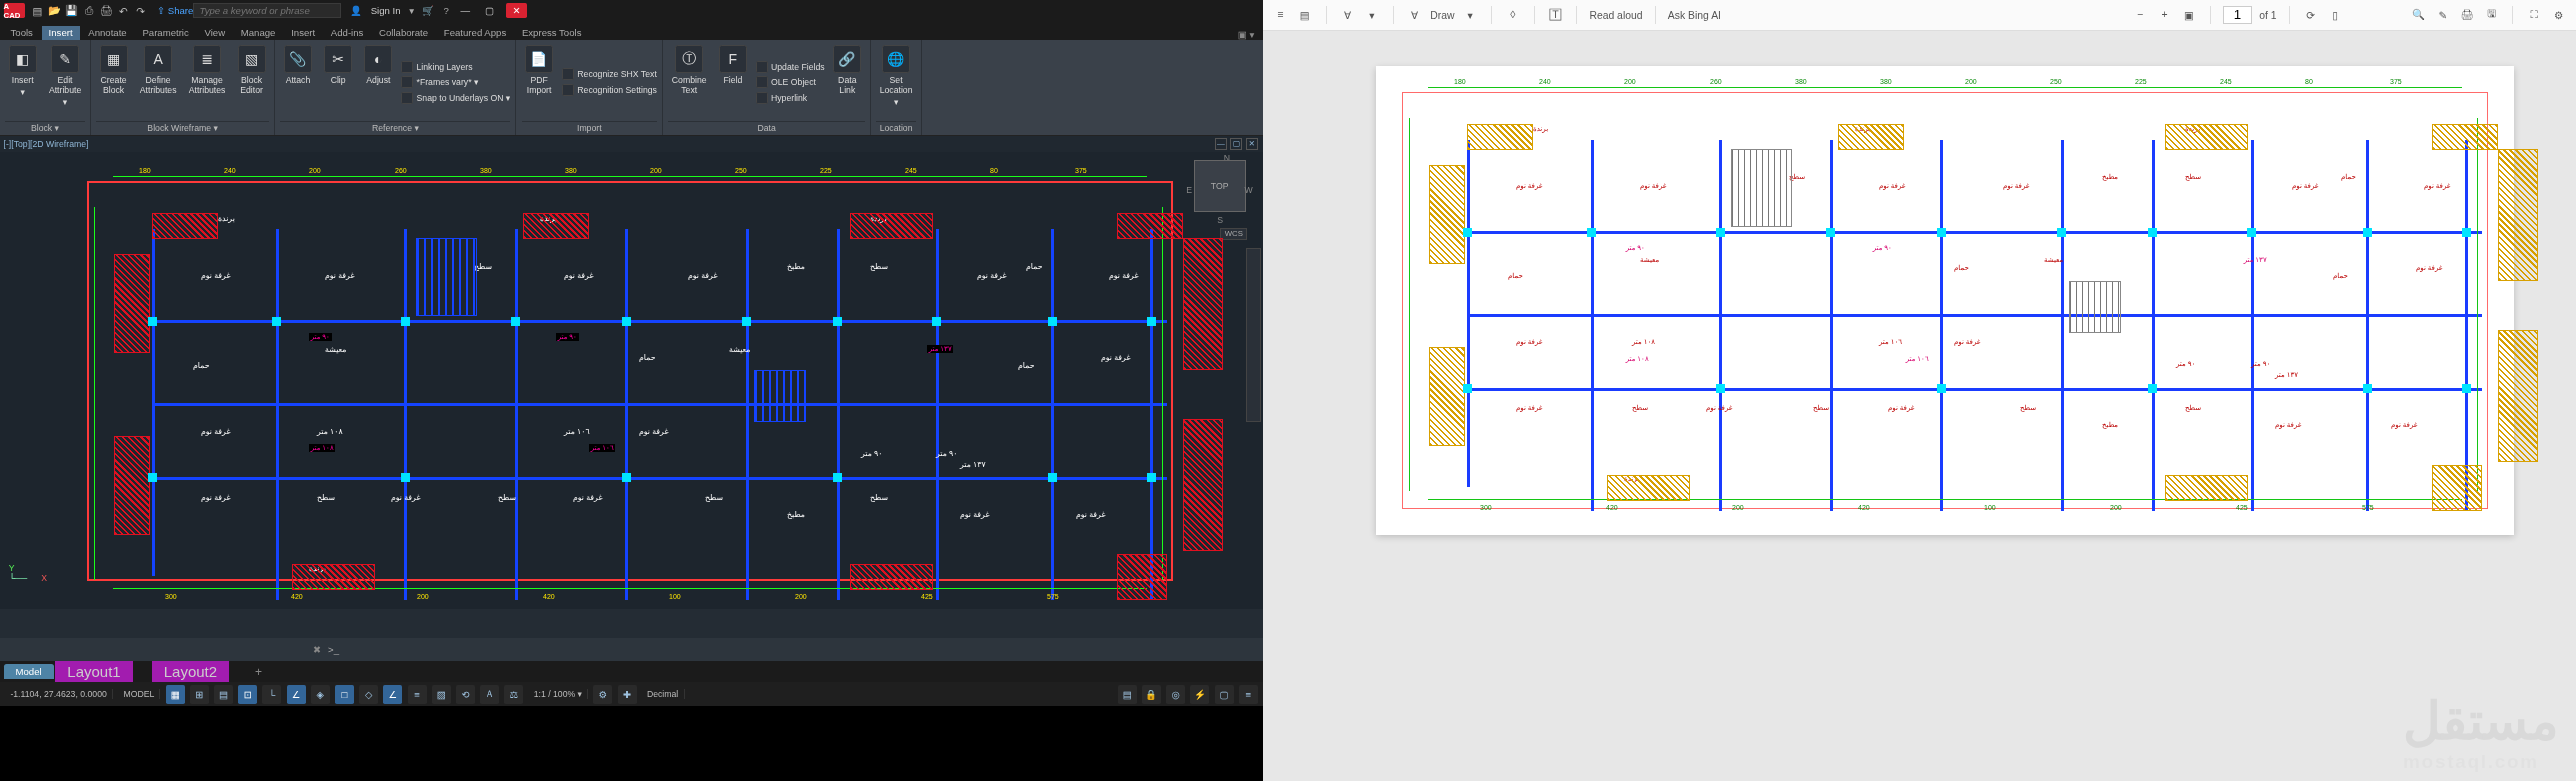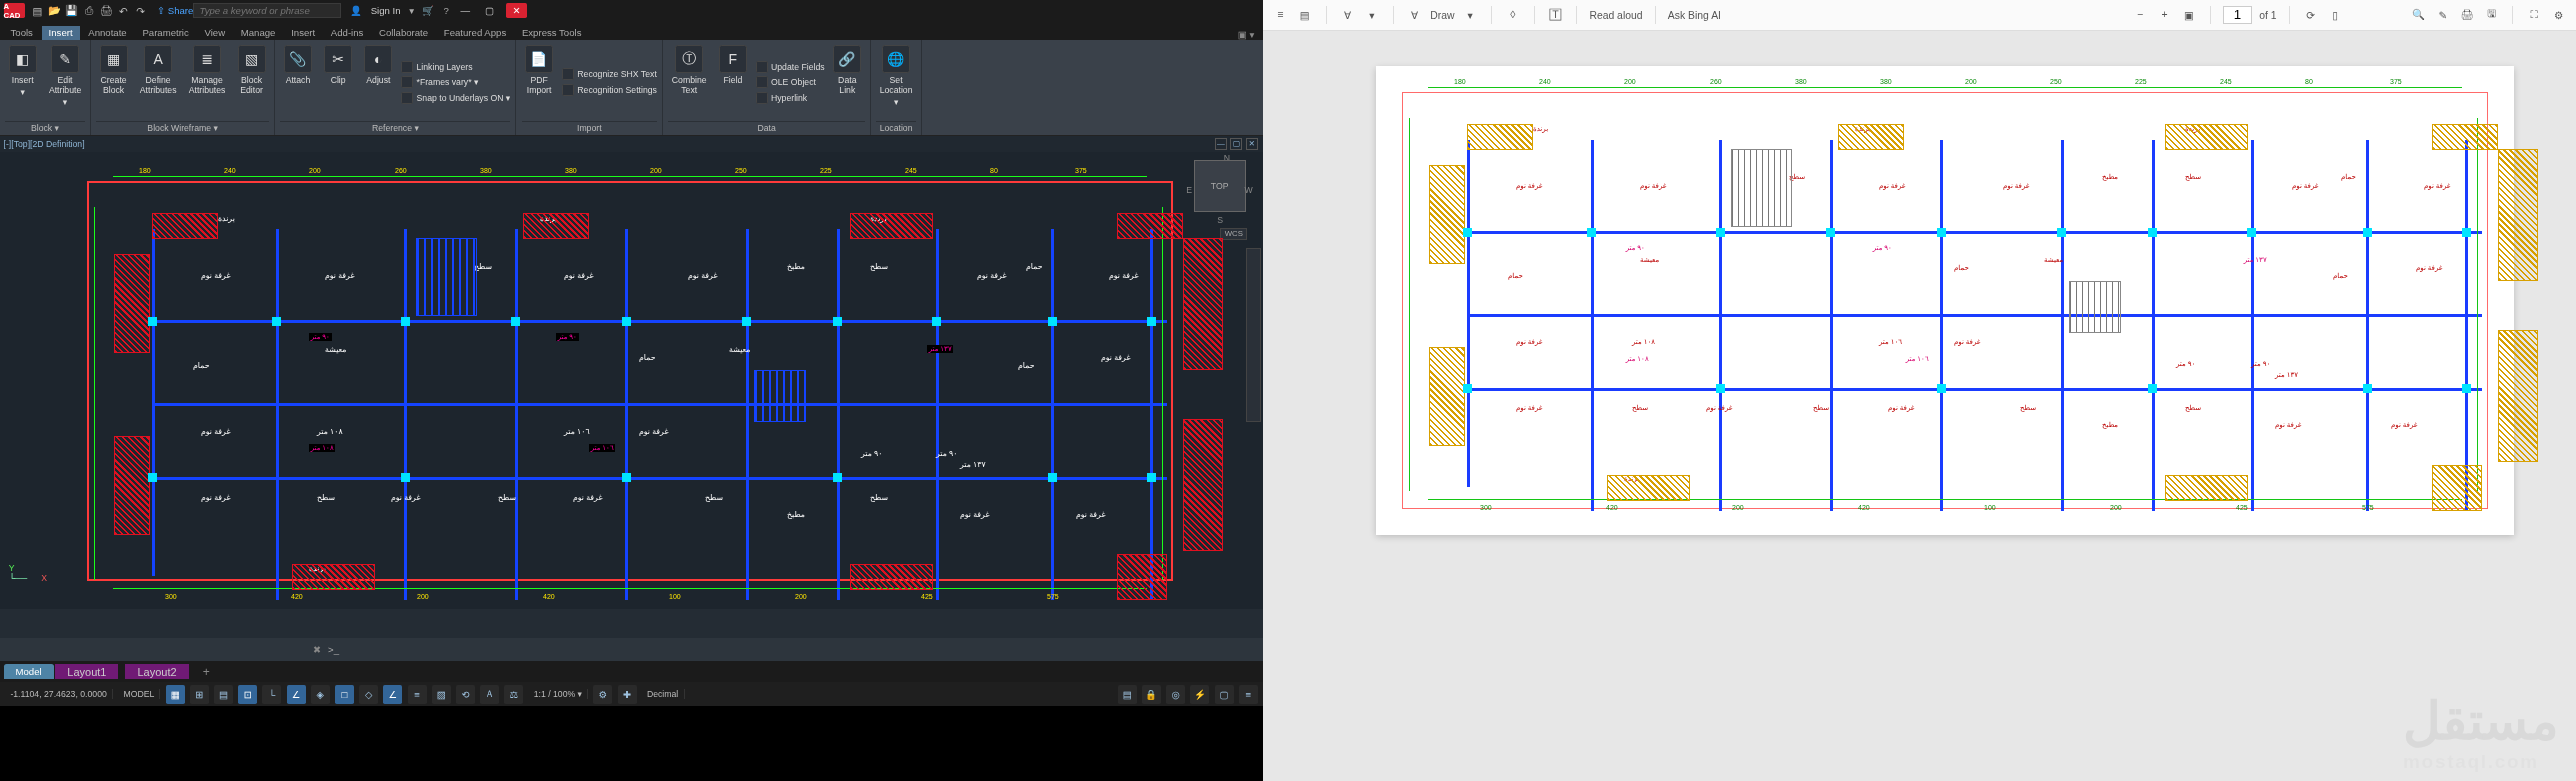--- a/index.html
+++ b/index.html
@@ -55,21 +55,21 @@
   .navbar-side{ position:absolute; right:1.7px; top:96px; width:15.6px; height:174px; background:#2a3038; border:0.9px solid #444;}
 
   .cmdline { height:52px; background:#1d252d; display:flex; flex-direction:column; }
   .cmdhist { flex:1; background:#242c34; color:#666; font-size:8.7px; padding:1.7px 7px 1.7px 330px; display:flex; align-items:flex-end;}
   .cmdinput { height:22.6px; background:#2d353d; display:flex; align-items:center; padding:0 8.7px 0 313px; color:#888; font-size:9.6px; gap:7px;}
   .cmdinput .chev { color:#aaa;}
   .cmdinput input { flex:0 0 782px; background:transparent; border:none; color:#888; font-style:italic; font-size:10.4px;}
 
   .tabbar { height:21px; background:#1b1b1b; display:flex; align-items:center; padding:0 3.5px;}
   .modeltab { padding:1.7px 12px; background:#4e84a6; color:#fff; font-size:9.6px; border-radius:2.6px 2.6px 0 0; margin-right:1.7px;}
-  .layouttab { padding:1.7px 12px; background:#701a75; color:#ccc; font-size:11px; margin-right:7px;}
+  .layouttab { padding:1.7px 12px; background:#a21caf; color:#ccc; font-size:15px; margin-right:19px;}
   .addtab { color:#888; padding:0 7px; font-size:12px;}
 
   .statusbar { height:24px; background:#1f1f1f; display:flex; align-items:center; color:#bbb; font-size:8.7px; padding:0 5.2px; gap:5.2px;justify-content:space-between;}
   .status-seg { padding:0 5.2px; border-right:0.9px solid #333;}
   .sbtn { width:19px; height:19px; background:#2a2a2a; display:flex; align-items:center; justify-content:center; color:#9fc3e0; font-size:9.6px; border-radius:1.7px;}
   .sbtn.on{ background:#336699; color:#fff;}
 
   .blackstrip { height:76px; background:#000;}
 
   
@@ -275,21 +275,21 @@
             <span style="white-space:pre-line">Set
 Location</span>
             <span>▾</span>
           </div>
       </div>
       <div class="panel-name">Location</div>
     </div>
   </div>
 
   <div class="viewport-header">
-    <span>[-][Top][2D Definition]</span>
+    <span>[-][Top][2D Wireframe]</span>
     <div class="vh-right">
       <span>—</span>
       <span>▢</span>
       <span>✕</span>
     </div>
   </div>
 
   <div class="viewport">
     <div class="compass">
       <div style="text-align:center">N</div>

